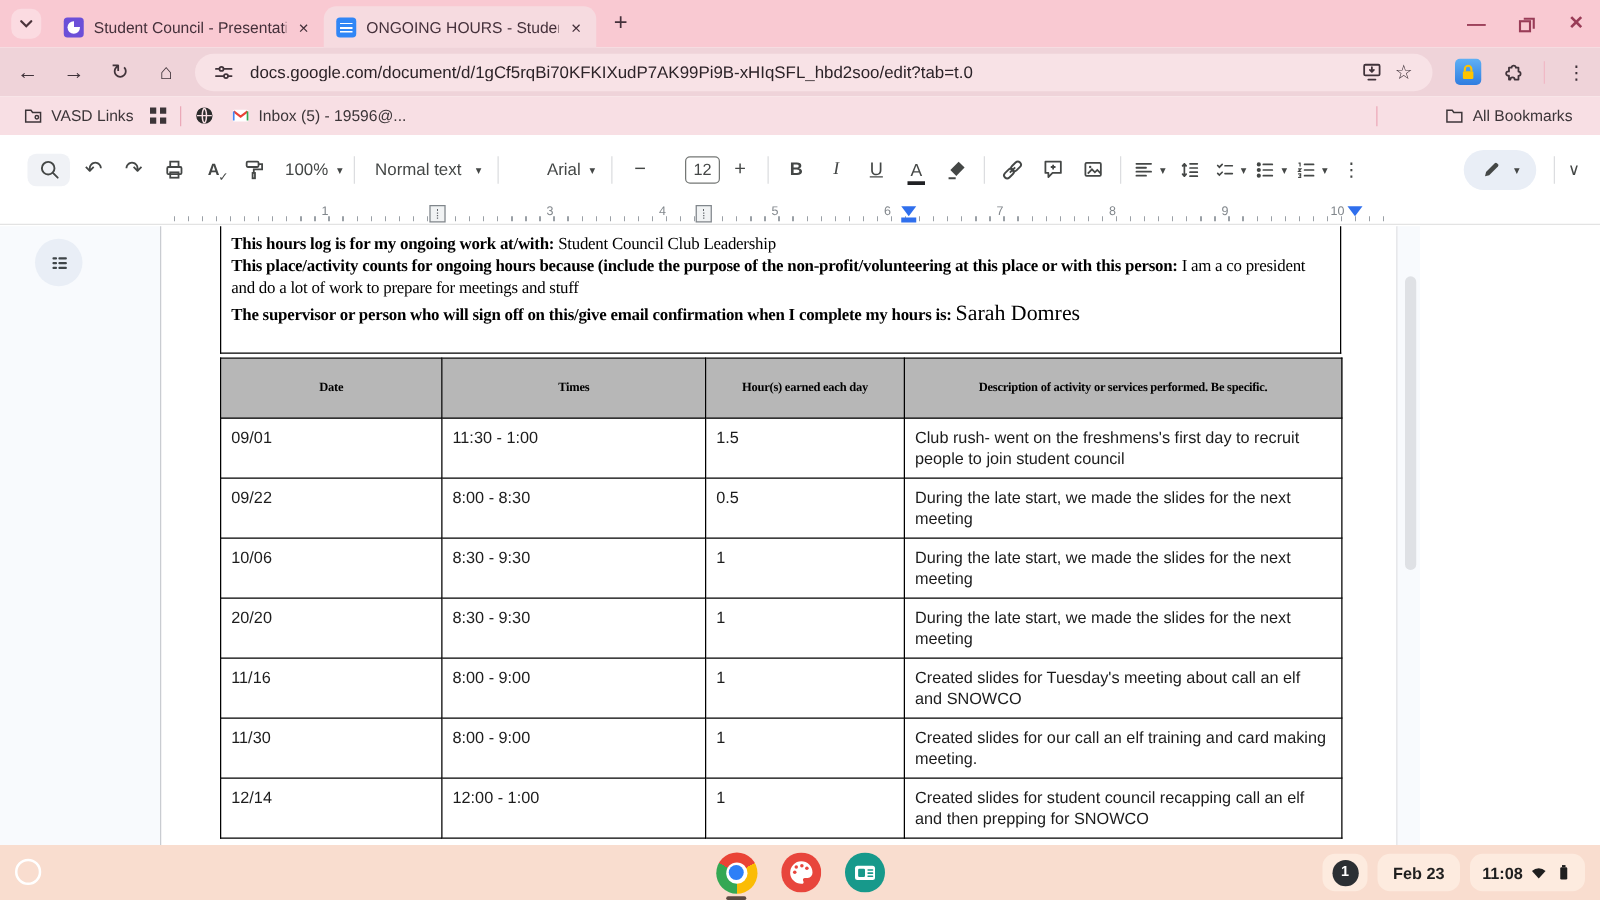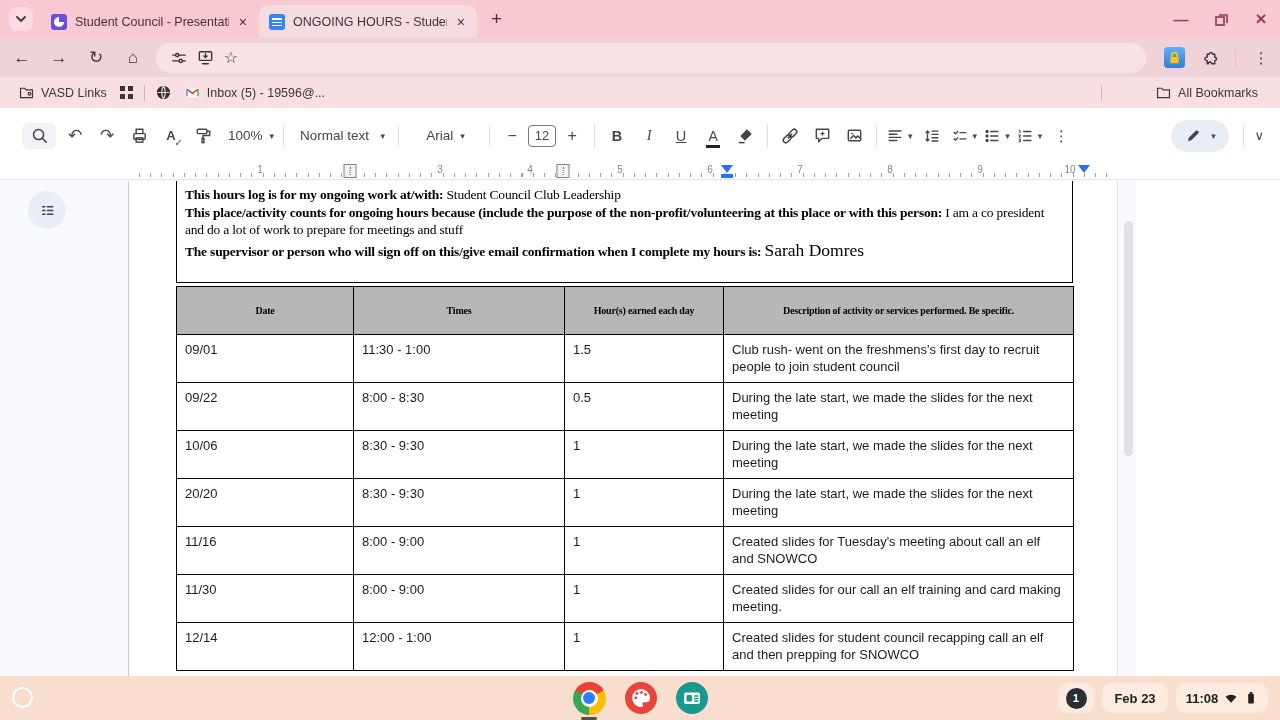--- a/index.html
+++ b/index.html
@@ -40,21 +40,21 @@
   .bmitem { display:flex; align-items:center; gap:6px; padding:0 8px; }
   .bmsep { width:1px; height:16px; background:#eba9b8; margin:0 6px; }
 
   
   .docsbar { position:absolute; top:108px; left:0; width:1280px; height:55px; background:#ffffff; display:flex; align-items:center; color:#444746; }
   .dico { height:26px; min-width:26px; display:flex; align-items:center; justify-content:center; margin:0 3px; }
   .dico.first { background:#f0f2f6; border-radius:7px; width:34px; margin-left:22px; }
   .dtext { font-size:13.5px; padding:0 3px; }
   .dcaret { font-size:9px; margin-left:4px; color:#444746; }
   .dsep { width:1px; height:22px; background:#dcdde0; margin:0 6px; }
-  .sizebox { width:28px; height:22px; border:1px solid #747775; border-radius:4px; display:flex; align-items:center; justify-content:center; font-size:13px; }
+  .sizebox { width:28px; height:22px; border:1px solid #747775; border-radius:4px; display:flex; align-items:center; justify-content:center; font-size:13px;margin-left:20px; }
   .fmt { font-size:14.5px; width:26px; text-align:center; }
   .fmt.b { font-weight:bold; } .fmt.i { font-style:italic; font-family:"Liberation Serif",serif; }
   .fmt.u { text-decoration:underline; }
   .acolor { position:relative; font-size:14px; width:26px; text-align:center; }
   .acolor::after { content:""; position:absolute; left:6px; right:6px; bottom:1px; height:3px; background:#202124; }
   .pencilpill { margin-left:auto; width:58px; height:32px; border-radius:16px; background:#e9eef6; display:flex; align-items:center; justify-content:center; gap:5px; }
   .collapse { margin:0 16px 0 4px; font-size:13px; color:#444746; }
 
   
   .ruler { position:absolute; top:163px; left:0; width:1280px; height:17px; background:#fff; border-bottom:1px solid #e3e3e3; }
@@ -141,20 +141,21 @@
   <span class="navicon">⌂</span>
   <div class="omnibox">
     <span class="obicon">
       <svg class="ic" width="18" height="18" viewBox="0 0 20 20" stroke="#40333a" stroke-width="1.5" fill="none" stroke-linecap="round">
         <circle cx="8" cy="6.8" r="1.8"></circle>
           <path d="M3 6.8h3.2M9.8 6.8H17"></path>
         <circle cx="12" cy="13.2" r="1.8"></circle>
           <path d="M3 13.2h7.2M13.8 13.2H17"></path>
       </svg>
     </span>
+    <span class="url">docs.google.com/document/d/1gCf5rqBi70KFKIXudP7AK99Pi9B-xHIqSFL_hbd2soo/edit?tab=t.0</span>
     <span class="obicon">
       <svg class="ic" width="19" height="19" viewBox="0 0 20 20" stroke="#40333a" stroke-width="1.5" fill="none" stroke-linecap="round">
         <rect x="3.5" y="4" width="13" height="9" rx="1"></rect>
           <path d="M10 6v4M10 10l-1.7-1.7M10 10l1.7-1.7M7 16.5h6"></path>
       </svg>
     </span>
     <span class="obicon star">☆</span>
   </div>
   <div class="extlock">
     <svg class="ic" width="21" height="21" viewBox="0 0 20 20" style="position:absolute;left:0;top:0;">
@@ -244,21 +245,21 @@
   <span class="dico" style="margin-left:6px;align-items:center;">
     <span class="dtext">100%</span>
       <span class="dcaret">▾</span>
   </span>
   <span class="dsep"></span>
   <span class="dico" style="width:96px;justify-content:space-between;padding:0 4px;">
     <span class="dtext">Normal text</span>
       <span class="dcaret">▾</span>
   </span>
   <span class="dsep"></span>
-  <span class="dico" style="width:72px;justify-content:center;padding:0 4px;">
+  <span class="dico" style="width:72px;justify-content:flex-end;padding:0 4px;">
     <span class="dtext">Arial</span>
       <span class="dcaret">▾</span>
   </span>
   <span class="dsep"></span>
   <span class="dico" style="font-size:16px;">−</span>
   <span class="sizebox">12</span>
   <span class="dico" style="font-size:16px;">+</span>
   <span class="dsep"></span>
   <span class="dico fmt b">B</span>
   <span class="dico fmt i">I</span>

